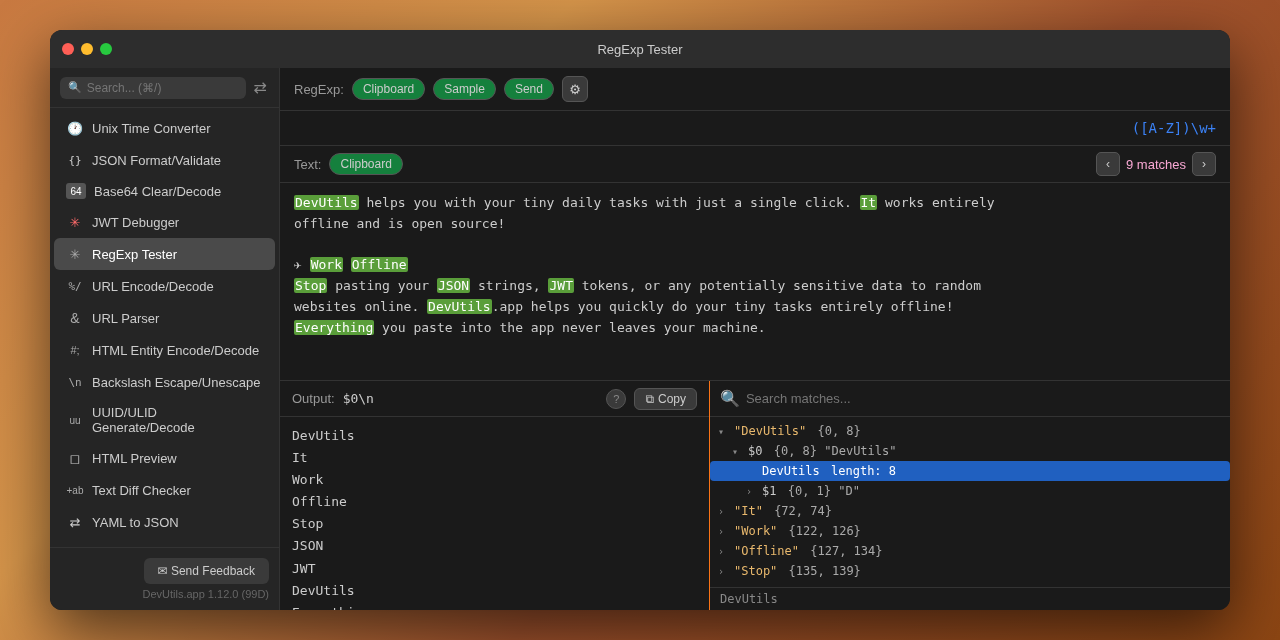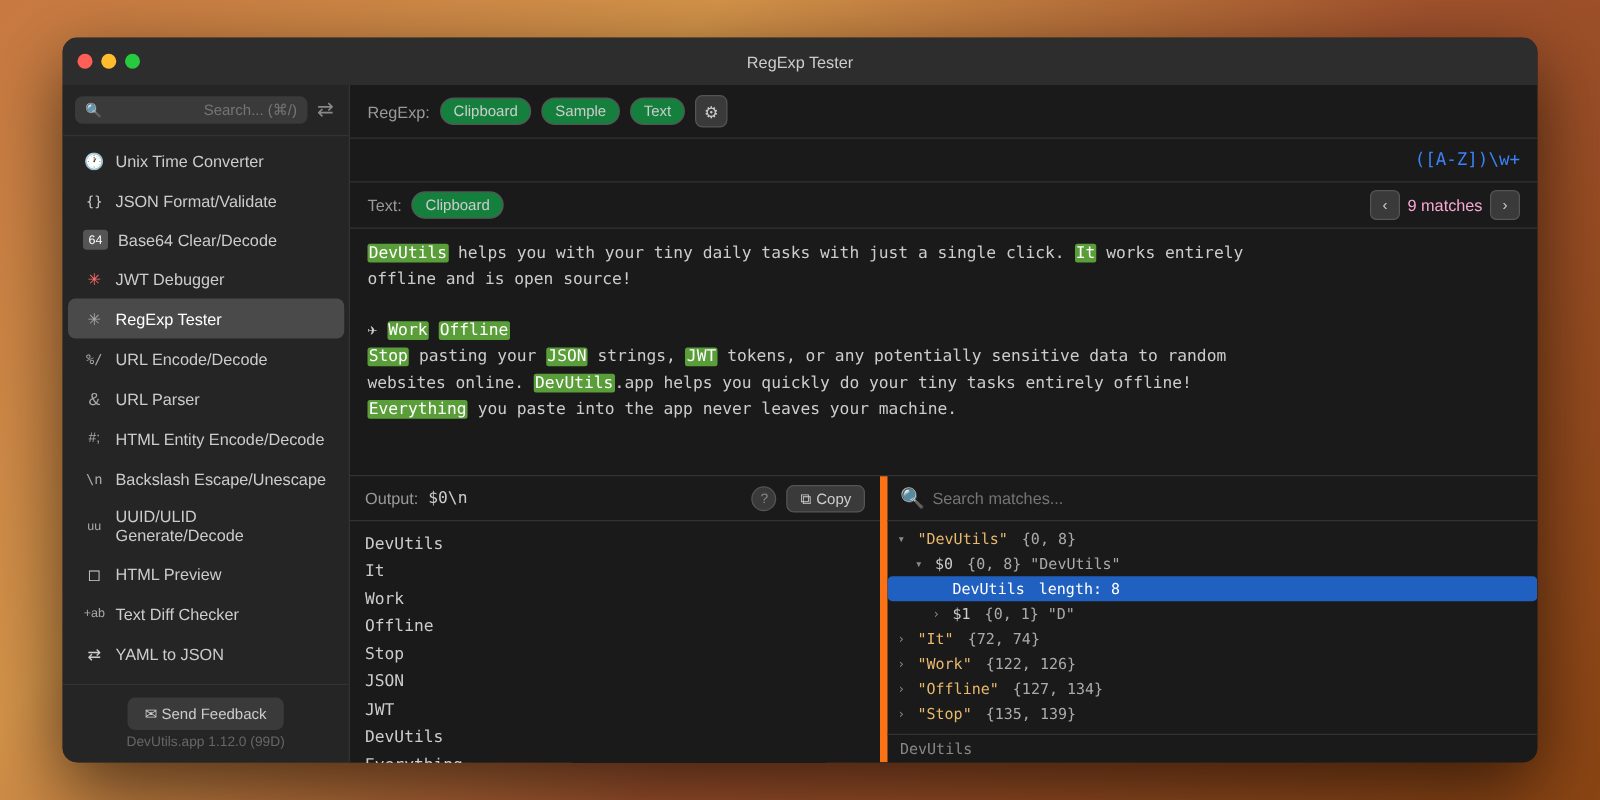--- a/index.html
+++ b/index.html
@@ -82,21 +82,20 @@
       padding: 4px 8px;
       gap: 5px;
     }
     .search-input-wrapper input {
       background: transparent;
       border: none;
       outline: none;
       color: #14b8a6;
       font-size: 12px;
       width: 100%;
-      text-align: right;
     }
     .search-icon-small {
       color: #888;
       font-size: 11px;
     }
     .shuffle-btn {
       color: #888;
       font-size: 16px;
       cursor: pointer;
       padding: 2px;
@@ -128,21 +127,21 @@
       display: flex;
       align-items: center;
       justify-content: center;
       font-size: 13px;
       flex-shrink: 0;
     }
     .sidebar-footer {
       padding: 10px;
       display: flex;
       flex-direction: column;
-      align-items: center;
+      align-items: flex-end;
       gap: 4px;
       border-top: 1px solid #333;
     }
     .feedback-btn {
       background: #3a3a3a;
       border: none;
       color: #ccc;
       font-size: 12px;
       padding: 6px 14px;
       border-radius: 6px;
@@ -259,21 +258,21 @@
     
     .bottom-panels {
       display: flex;
       height: 230px;
       border-top: 1px solid #333;
     }
     .output-panel {
       width: 430px;
       display: flex;
       flex-direction: column;
-      border-right: 6px solid #f97316;
+      border-right: 1px solid #f97316;
     }
     .output-header {
       display: flex;
       align-items: center;
       padding: 6px 12px;
       gap: 8px;
       border-bottom: 1px solid #333;
       height: 36px;
     }
     .output-label { color: #999; font-size: 13px; font-weight: 500; }
@@ -480,21 +479,21 @@
         <span class="version-text">DevUtils.app 1.12.0 (99D)</span>
       </div>
     </div>
 
     <div class="main">
 
       <div class="regexp-bar">
         <span class="regexp-label">RegExp:</span>
         <button class="pill-btn">Clipboard</button>
         <button class="pill-btn">Sample</button>
-        <button class="pill-btn">Text</button>
+        <button class="pill-btn">Send</button>
         <button class="gear-btn">⚙</button>
       </div>
 
       <div class="regexp-input-row">
         <input class="regexp-input" type="text" value="([A-Z])\w+" style="">
       </div>
 
       <div class="text-bar">
         <span class="text-label">Text:</span>
         <button class="pill-btn">Clipboard</button>

